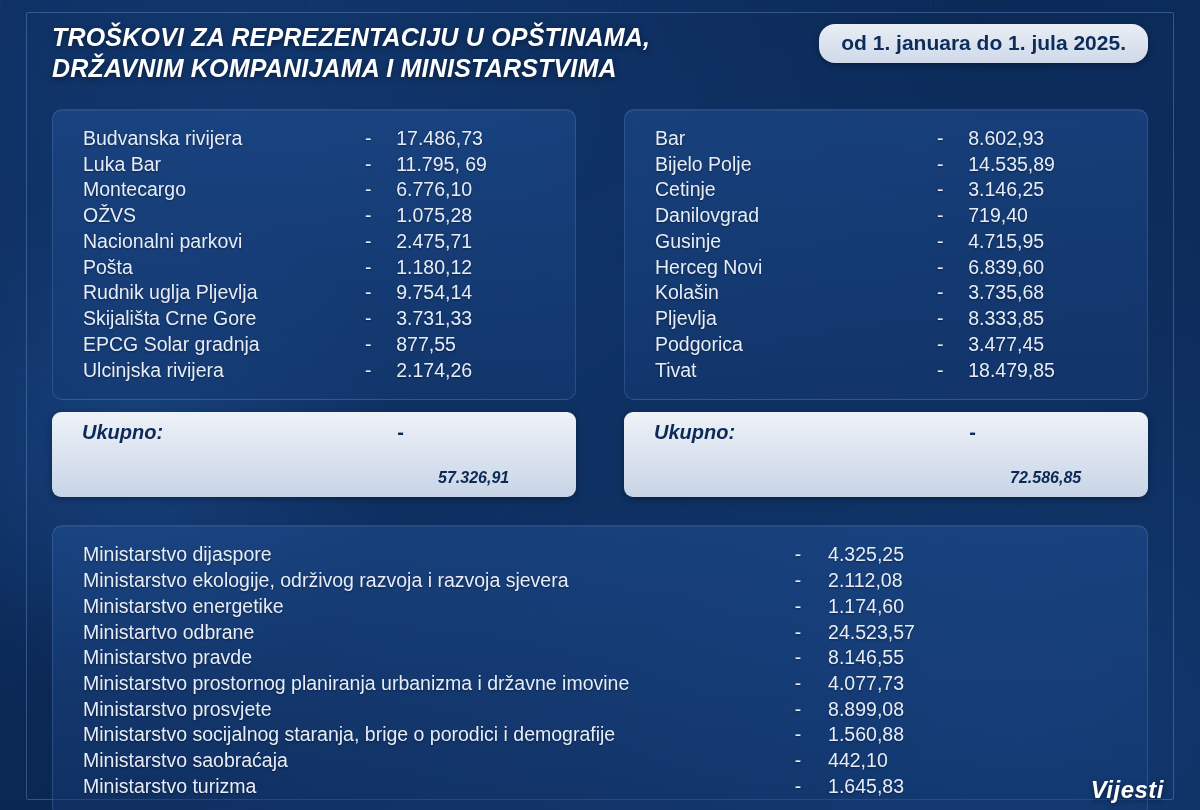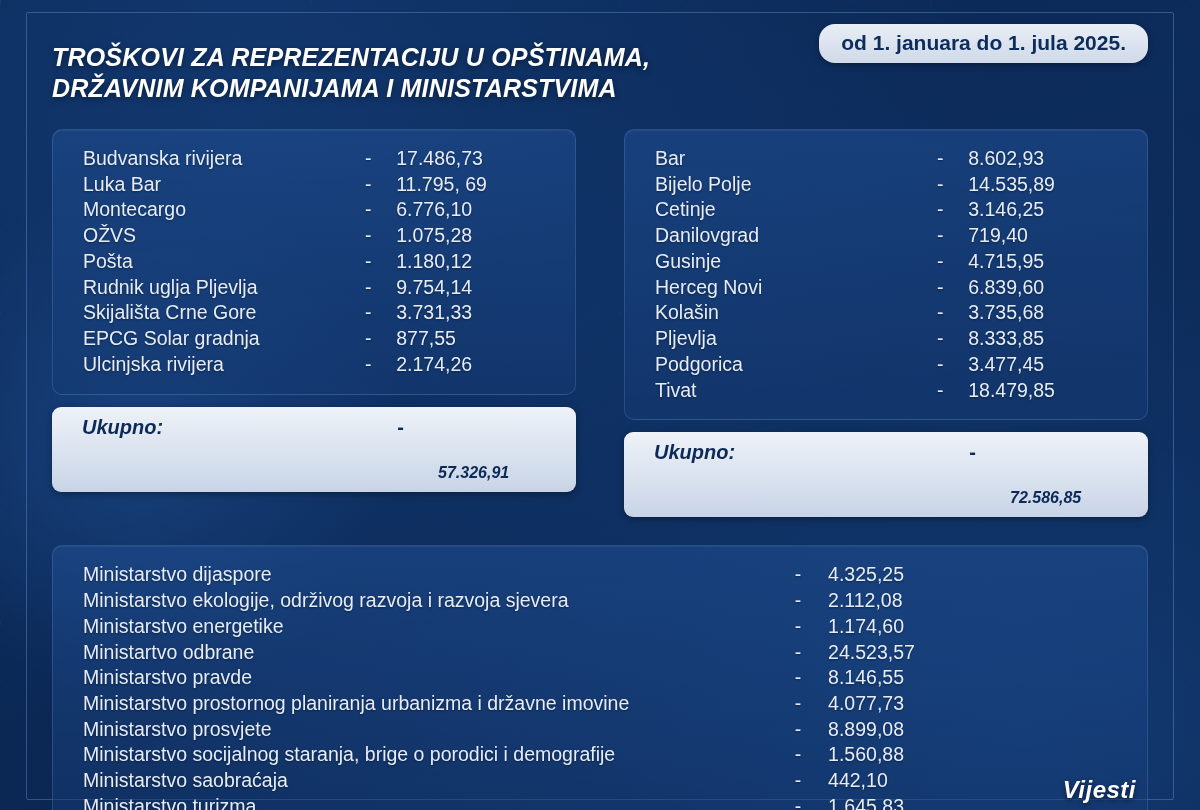--- a/index.html
+++ b/index.html
@@ -48,21 +48,20 @@
   }
   .title {
     color: #ffffff;
     font-size: 25px;
     font-weight: bold;
     font-style: italic;
     line-height: 1.22;
     letter-spacing: 0.2px;
     text-shadow: 0 2px 6px rgba(0,0,0,0.45);
     max-width: 760px;
-    margin-top: 20px;
   }
   .title .l2 { display: block; }
   .period-pill {
     margin-top: 2px;
     background: linear-gradient(180deg, #e9eef6 0%, #cfd9e8 100%);
     color: #0c2c5c;
     font-size: 21px;
     font-weight: bold;
     padding: 7px 22px 8px 22px;
     border-radius: 16px;
@@ -117,21 +116,21 @@
   .total-bar .amt {
     color: #0b2a57; font-size: 16px; font-weight: bold; font-style: italic;
     width: 170px; text-align: left; padding-left: 34px; margin-top: 48px;
   }
   .row-top .total-bar .amt { width: 150px; }
 
   .row-bottom { margin-top: 28px; }
   .bottom .card { padding-right: 26px; }
 
   .footer-logo {
-    position: absolute; right: 64px; bottom: 6px;
+    position: absolute; right: 36px; bottom: 6px;
     color: #ffffff; font-size: 24px; font-weight: bold; font-style: italic;
     letter-spacing: 0.5px;
     text-shadow: 0 2px 5px rgba(0,0,0,0.5);
     margin-top: 20px;
   }
 </style>
 </head>
 <body>
 
 <div class="bg-lines"></div>
@@ -168,20 +167,25 @@
               </tr>
               <tr>
                 <td class="name">Montecargo</td>
                 <td class="dash">-</td>
                 <td class="val">6.776,10</td>
               </tr>
               <tr>
                 <td class="name">OŽVS</td>
                 <td class="dash">-</td>
                 <td class="val">1.075,28</td>
+              </tr>
+              <tr>
+                <td class="name">Nacionalni parkovi</td>
+                <td class="dash">-</td>
+                <td class="val">2.475,71</td>
               </tr>
               <tr>
                 <td class="name">Pošta</td>
                 <td class="dash">-</td>
                 <td class="val">1.180,12</td>
               </tr>
               <tr>
                 <td class="name">Rudnik uglja Pljevlja</td>
                 <td class="dash">-</td>
                 <td class="val">9.754,14</td>

